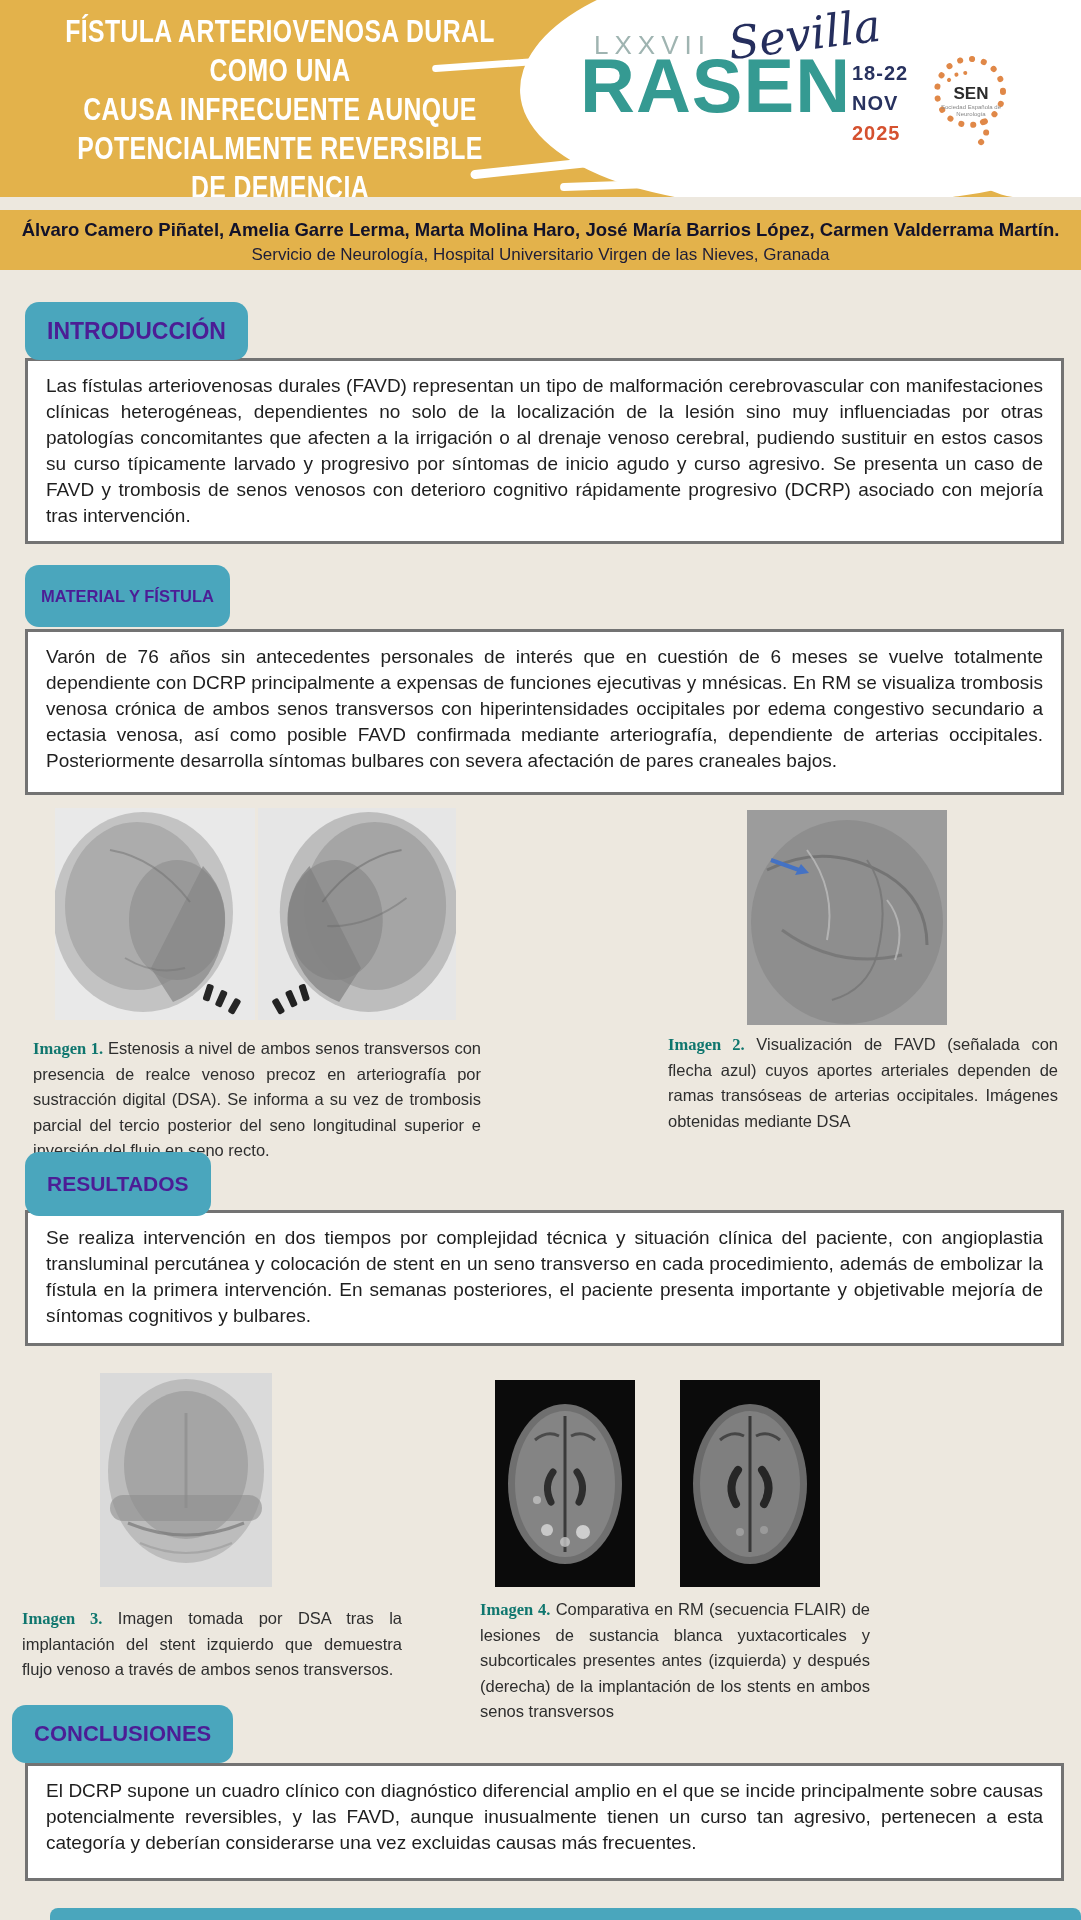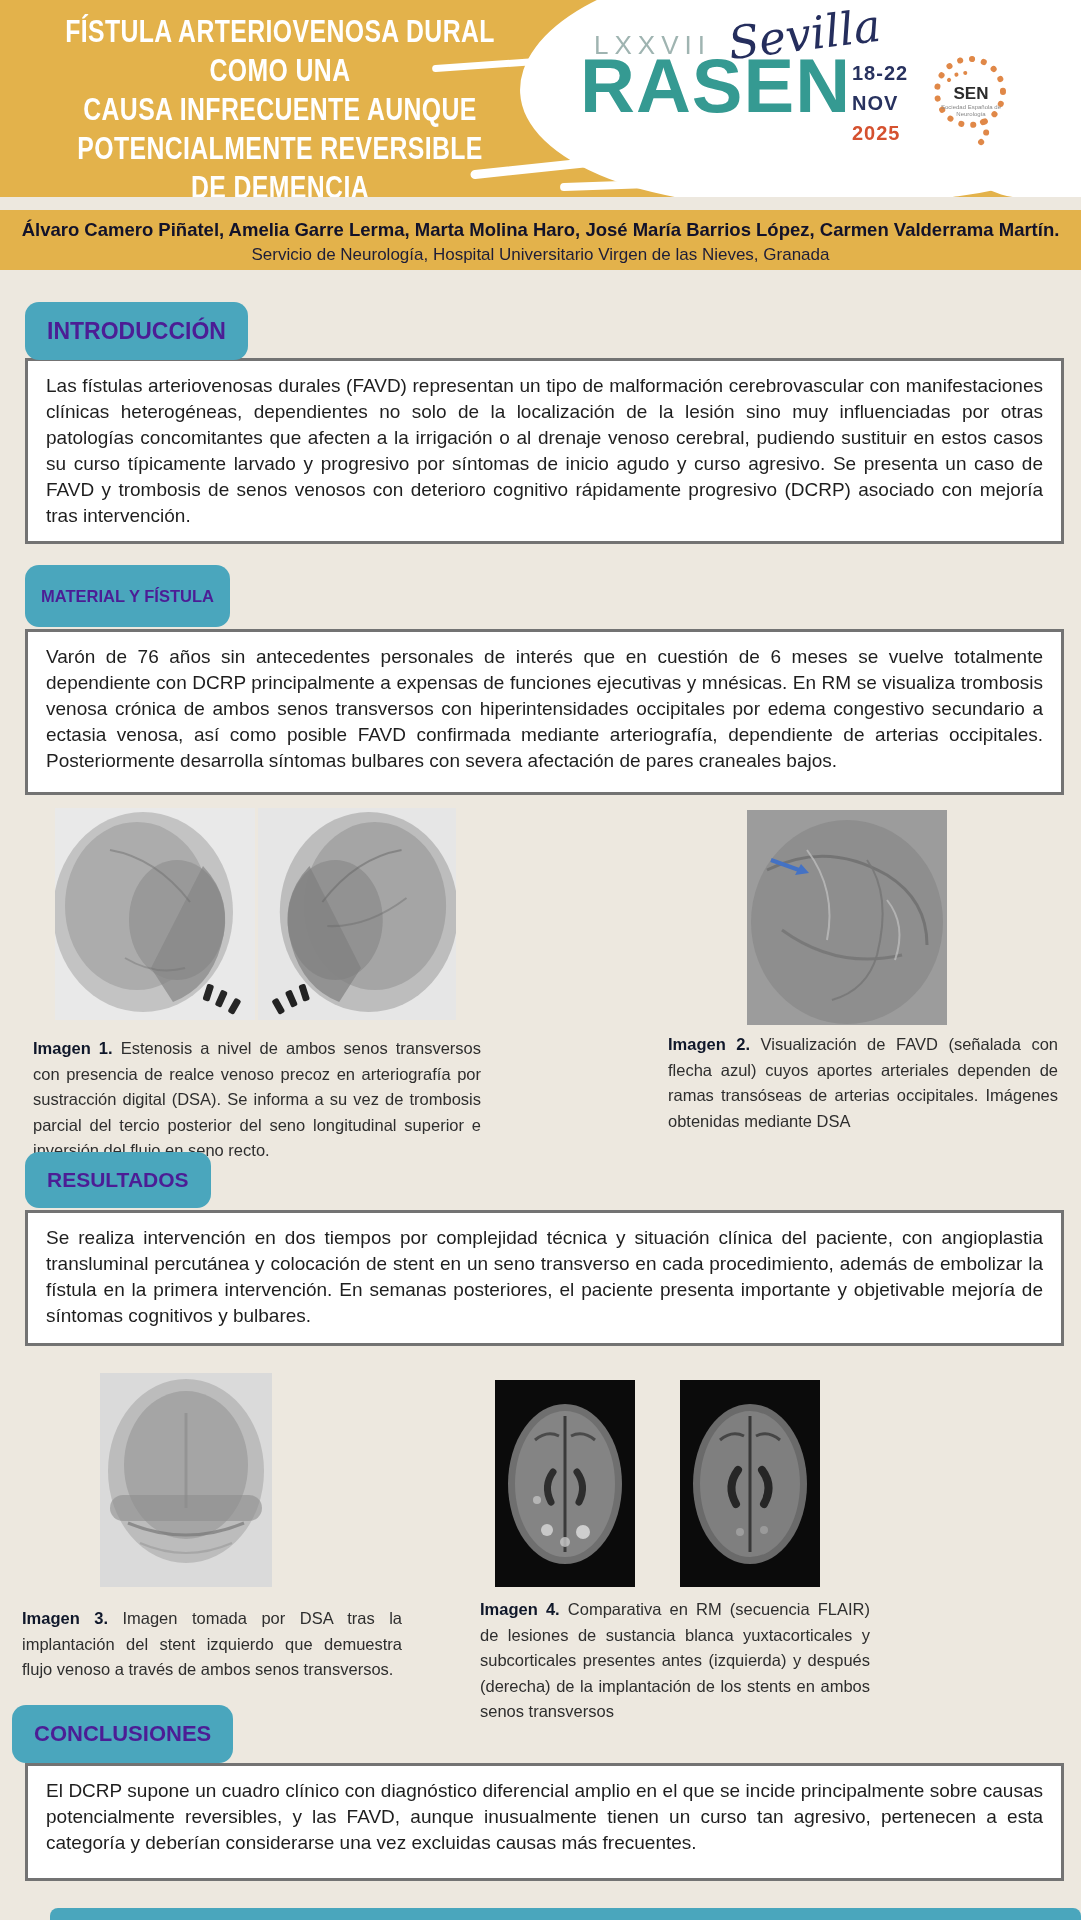--- a/index.html
+++ b/index.html
@@ -34,21 +34,21 @@
   .authors{position:absolute;left:0;top:210px;width:1081px;height:60px;background:#E3B24B;text-align:center;}
   .authors .names{margin-top:9px;font-weight:bold;font-size:18.5px;color:#12122A;}
   .authors .affil{margin-top:4px;font-size:17px;color:#1d1d38;}
 
   
   .tab{position:absolute;background:#4AA6BD;color:#4c1d95;font-weight:bold;border-radius:14px;
        display:flex;align-items:center;padding:0 22px;height:58px;z-index:2;}
   .wbox{position:absolute;background:#fff;border:3px solid #737373;padding:12px 18px;
         font-size:19px;line-height:26px;text-align:justify;color:#1e1e1e;overflow:hidden;z-index:1;}
   .cap{position:absolute;font-size:16.5px;line-height:25.5px;text-align:justify;color:#2e2e2e;}
-  .cap b{color:#0f172a;}
+  .cap b{color:#0f766e;font-family:Liberation Serif, serif;}
   .fig{position:absolute;}
   .fig svg{display:block;width:100%;height:100%;}
   .footer-bar{position:absolute;left:50px;top:1908px;width:1031px;height:12px;background:#4AA6BD;border-radius:8px 8px 0 0;}
 </style>
 </head>
 <body>
 
 <div class="poster">
 
   <div class="header">
@@ -155,21 +155,21 @@
     </svg>
   </div>
 
   <div class="cap" style="left:33px;top:1036px;width:448px;">
     <b>Imagen 1.</b><span> Estenosis a nivel de ambos senos transversos con presencia de realce venoso precoz en arteriografía por sustracción digital (DSA). Se informa a su vez de trombosis parcial del tercio posterior del seno longitudinal superior e inversión del flujo en seno recto.</span>
   </div>
   <div class="cap" style="left:668px;top:1032px;width:390px;">
     <b>Imagen 2.</b><span> Visualización de FAVD (señalada con flecha azul) cuyos aportes arteriales  dependen de ramas transóseas de arterias occipitales. Imágenes obtenidas mediante DSA</span>
   </div>
 
-  <div class="tab" style="left:25px;top:1152px;font-size:21px;height:56px;">
+  <div class="tab" style="left:25px;top:1152px;font-size:21px;height:64px;">
     <span>RESULTADOS</span>
   </div>
   <div class="wbox" style="left:25px;top:1210px;width:997px;height:106px;">
     <span>Se realiza intervención en dos tiempos por complejidad técnica y situación clínica del paciente, con angioplastia transluminal percutánea y colocación de stent en un seno transverso en cada procedimiento, además de embolizar la fístula en la primera intervención. En semanas posteriores, el paciente presenta importante y objetivable mejoría de síntomas cognitivos y bulbares.</span>
   </div>
 
   <div class="fig" style="left:100px;top:1373px;width:172px;height:214px;">
     <svg viewBox="0 0 172 214" preserveAspectRatio="none">
       <rect width="172" height="214" fill="#dadada"></rect>
       <ellipse cx="86" cy="98" rx="78" ry="92" fill="#bcbcbc"></ellipse>

